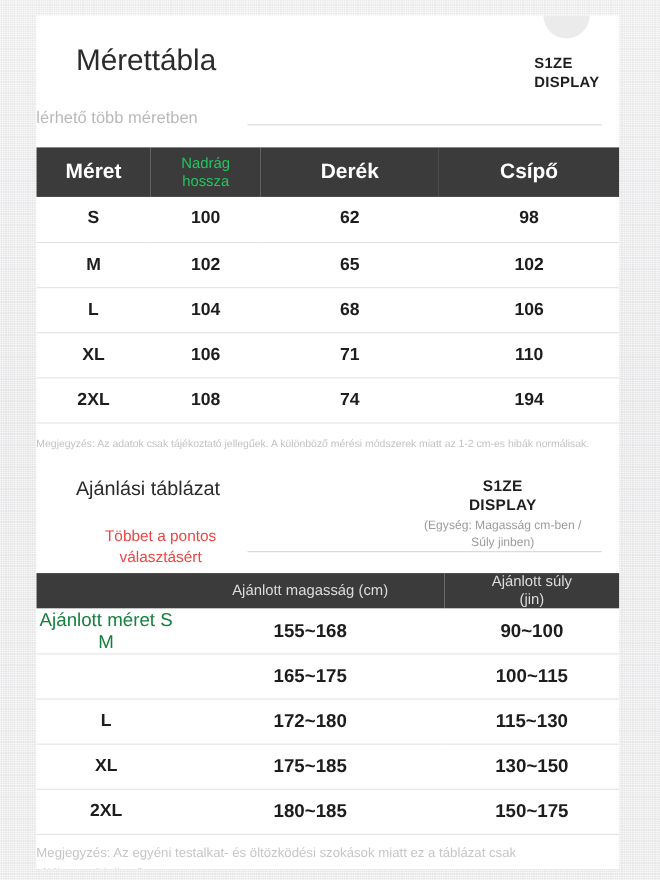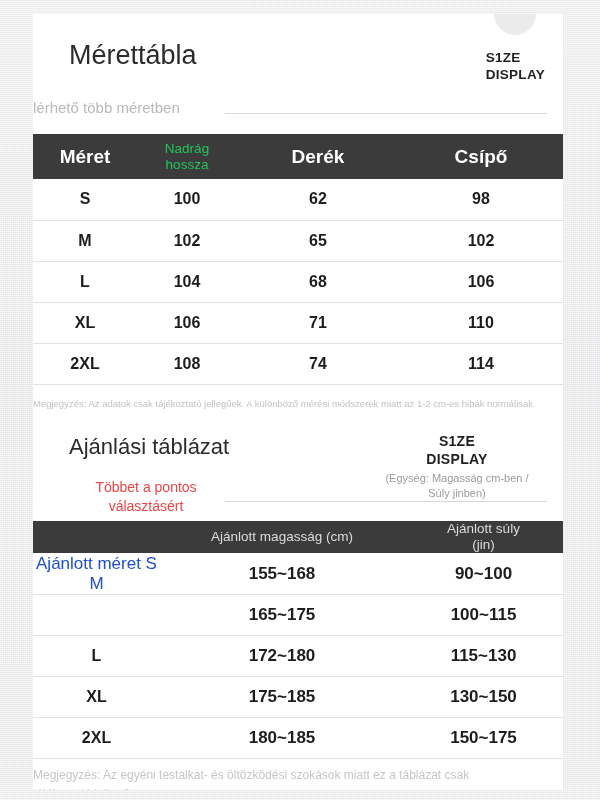--- a/index.html
+++ b/index.html
@@ -129,21 +129,21 @@
     color: #1d1d1d;
     border-bottom: 1px solid #e3e3e3;
     padding: 0;
   }
   .tbl2 tbody tr { height: 41px; }
   .tbl2 tbody td { font-size: 17px; }
   .tbl2 tbody td.sz { font-size: 16px; }
   td.muted {
     font-size: 10.5px;
     font-weight: normal;
-    color: #1d4ed8;
+    color: #15803d;
   }
 
   
   .c1-size { width: 104px; }
   .c1-len  { width: 100px; }
   .c1-wai  { width: 162px; }
   .c1-hip  { width: 164px; }
   
   .c2-size { width: 127px; }
   .c2-h    { width: 244px; }
@@ -159,21 +159,21 @@
     line-height: 1.55;
   }
   .note1 { top: 383px; }
   .note2 { top: 752px; font-size: 12px; color: #c6c6c8; }
 
   
   .title2 {
     position: absolute;
     left: 36px;
     top: 420px;
-    font-size: 22px;
+    font-size: 18px;
     color: #2b2b2b;
     white-space: nowrap;
   }
   .brand2 {
     position: absolute;
     right: 16px;
     top: 419px;
     width: 180px;
     text-align: center;
     font-size: 14px;
@@ -269,21 +269,21 @@
         <tr>
           <td>XL</td>
           <td>106</td>
           <td>71</td>
           <td>110</td>
         </tr>
         <tr>
           <td>2XL</td>
           <td>108</td>
           <td>74</td>
-          <td>114</td>
+          <td>194</td>
         </tr>
       </tbody>
   </table>
 
   <div class="note note1">Megjegyzés: Az adatok csak tájékoztató jellegűek. A különböző mérési módszerek miatt az 1-2 cm-es hibák normálisak.</div>
 
   <div class="sec-head">
     <div class="title2">Ajánlási táblázat</div>
     <div class="brand2">
       <div>S1ZE</div>

